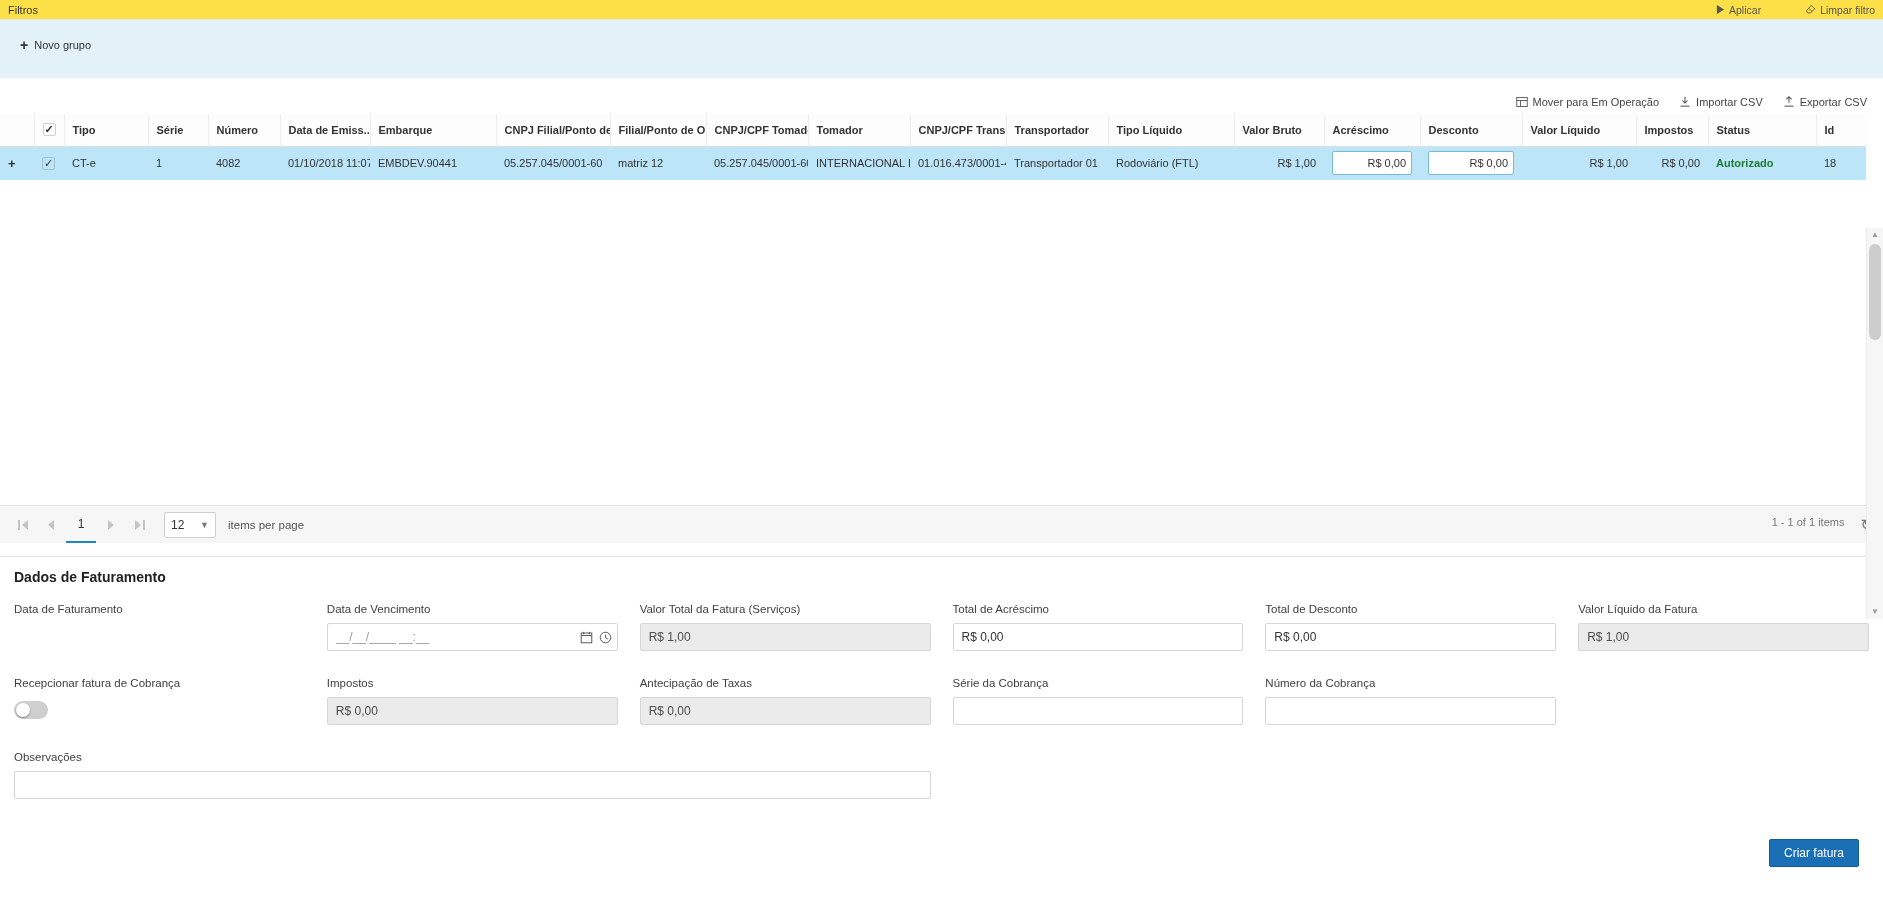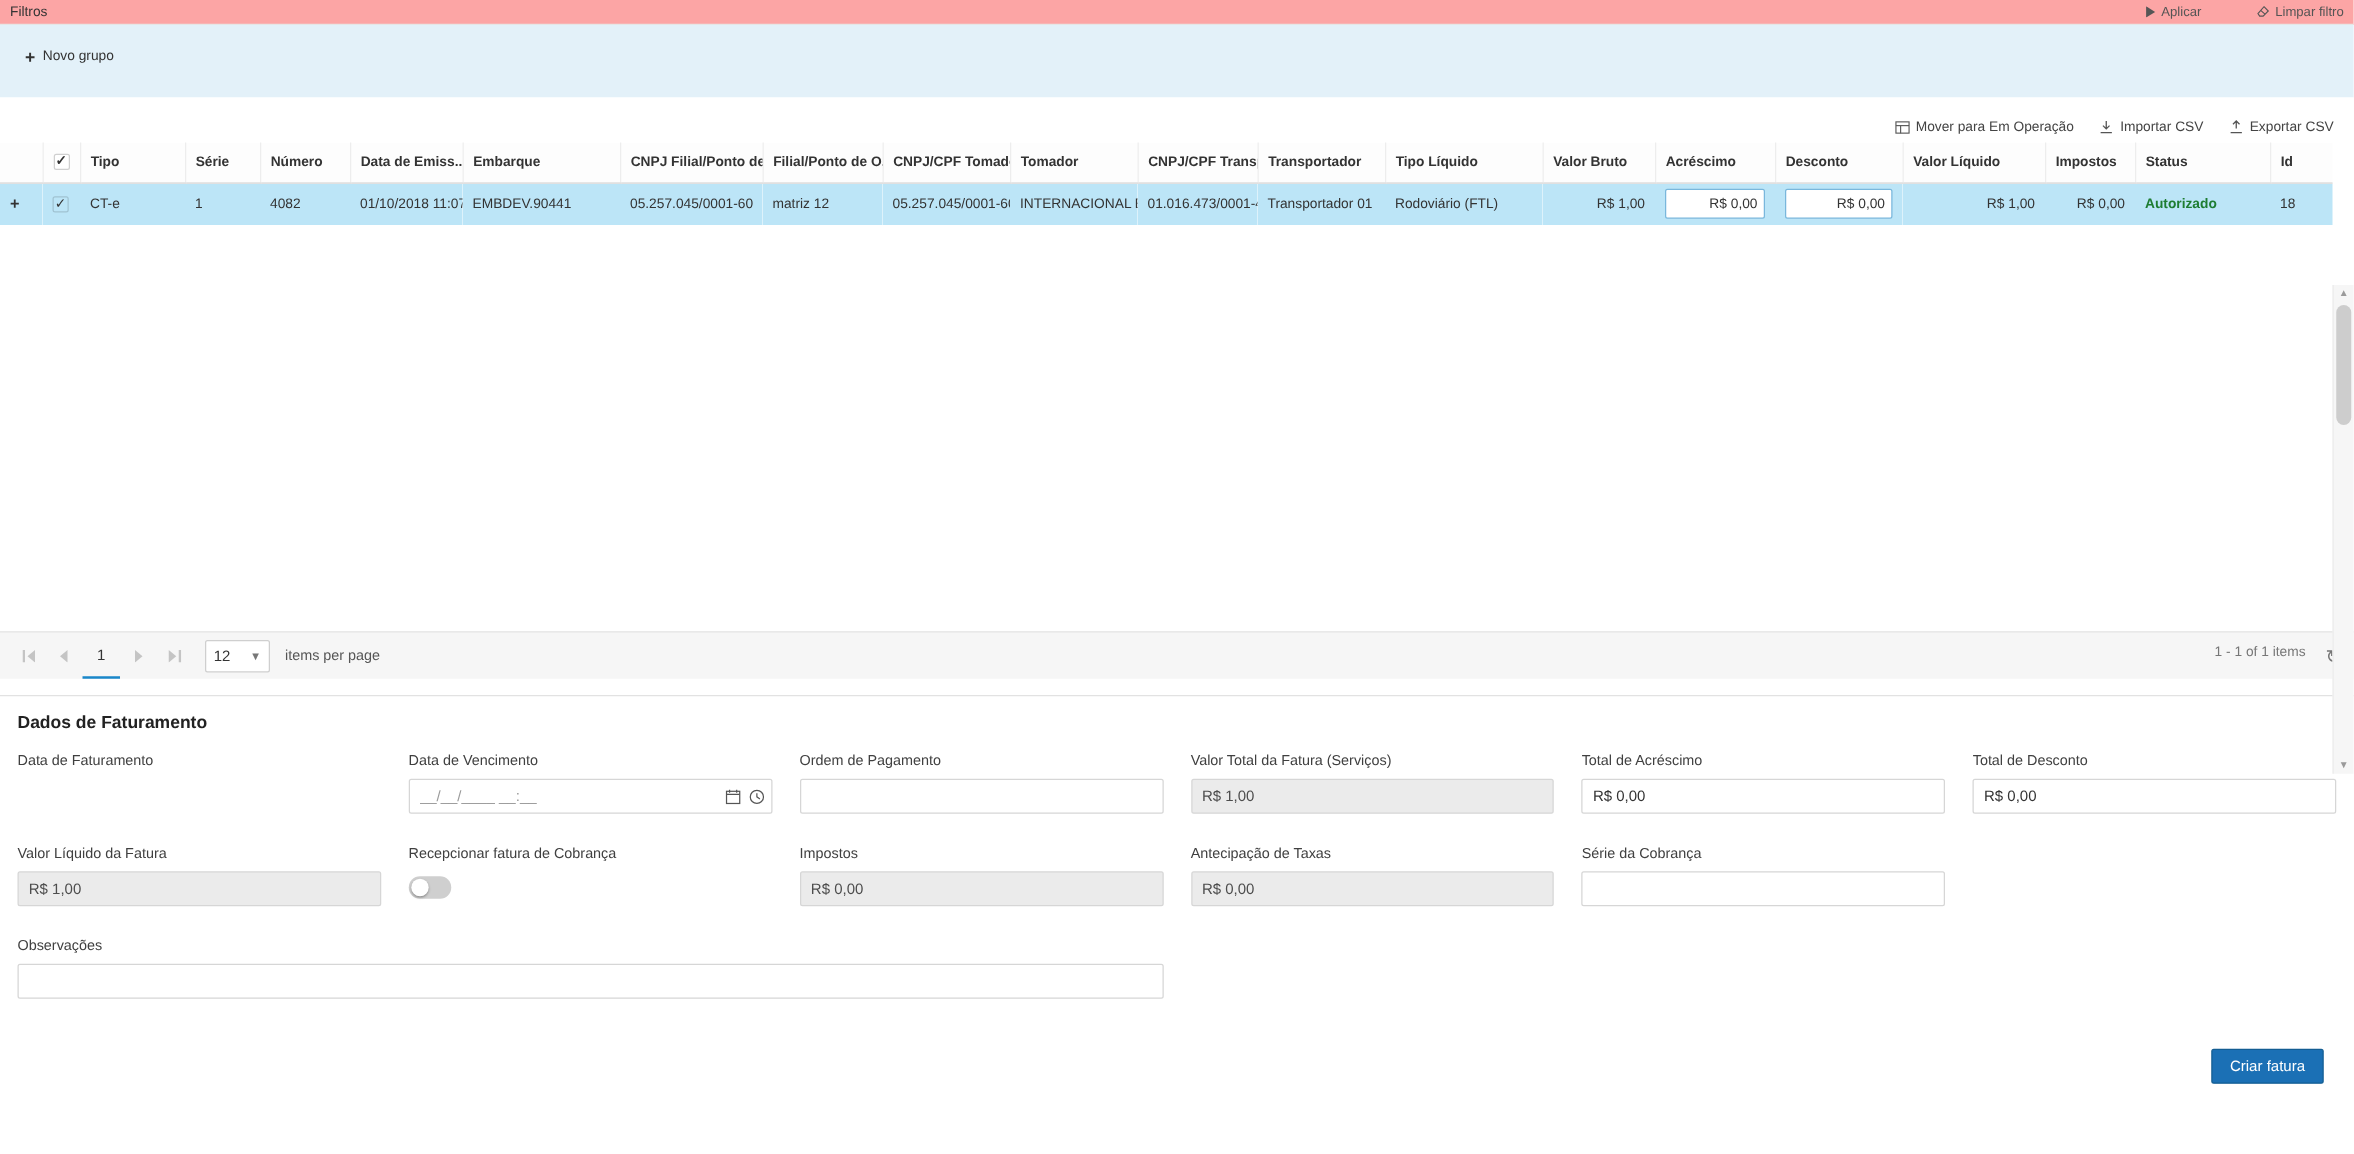--- a/index.html
+++ b/index.html
@@ -9,21 +9,21 @@
     font-size: 12px;
     color: #333;
     background: #fff;
     overflow: hidden;
     position: relative;
   }
 
   
   .filters-bar {
     height: 20px;
-    background: #fca5a5;
+    background: #fde047;
     border-bottom: 1px solid #e6e6e6;
     display: flex; align-items: center;
     padding: 0 8px;
     font-size: 11px; color: #333;
   }
   .filters-actions { margin-left: auto; display: flex; gap: 16px; align-items: center; }
   .mini-action { display: inline-flex; align-items: center; gap: 4px; font-size: 10.5px; color: #555; cursor: pointer; padding-left: 28px; }
   .mini-action svg { display: block; }
 
   .filter-group-area {
@@ -383,26 +383,20 @@
           <span class="icon-btn">
             <svg width="13" height="13" viewBox="0 0 16 16">
                 <circle cx="8" cy="8" r="6.5" fill="none" stroke="#555" stroke-width="1.2"></circle>
                 <path d="M8 4.5 V8 L11 10" fill="none" stroke="#555" stroke-width="1.2"></path>
               </svg>
           </span>
         </span>
       </div>
     </div>
 
-    <div class="field">
-      <label>Ordem de Pagamento</label>
-      <div class="input-wrap">
-        <input type="text" value="" style="">
-      </div>
-    </div>
 
     <div class="field">
       <label>Valor Total da Fatura (Serviços)</label>
       <div class="input-wrap">
         <input type="text" disabled="" value="R$ 1,00" style="">
       </div>
     </div>
 
     <div class="field">
       <label>Total de Acréscimo</label>
@@ -444,20 +438,26 @@
       </div>
     </div>
 
     <div class="field">
       <label>Série da Cobrança</label>
       <div class="input-wrap">
         <input type="text" value="" style="">
       </div>
     </div>
 
+    <div class="field">
+      <label>Número da Cobrança</label>
+      <div class="input-wrap">
+        <input type="text" value="" style="">
+      </div>
+    </div>
 
     <div class="field span3">
       <label>Observações</label>
       <div class="input-wrap">
         <input type="text" value="" style="">
       </div>
     </div>
   </div>
 
   <div class="form-footer">

